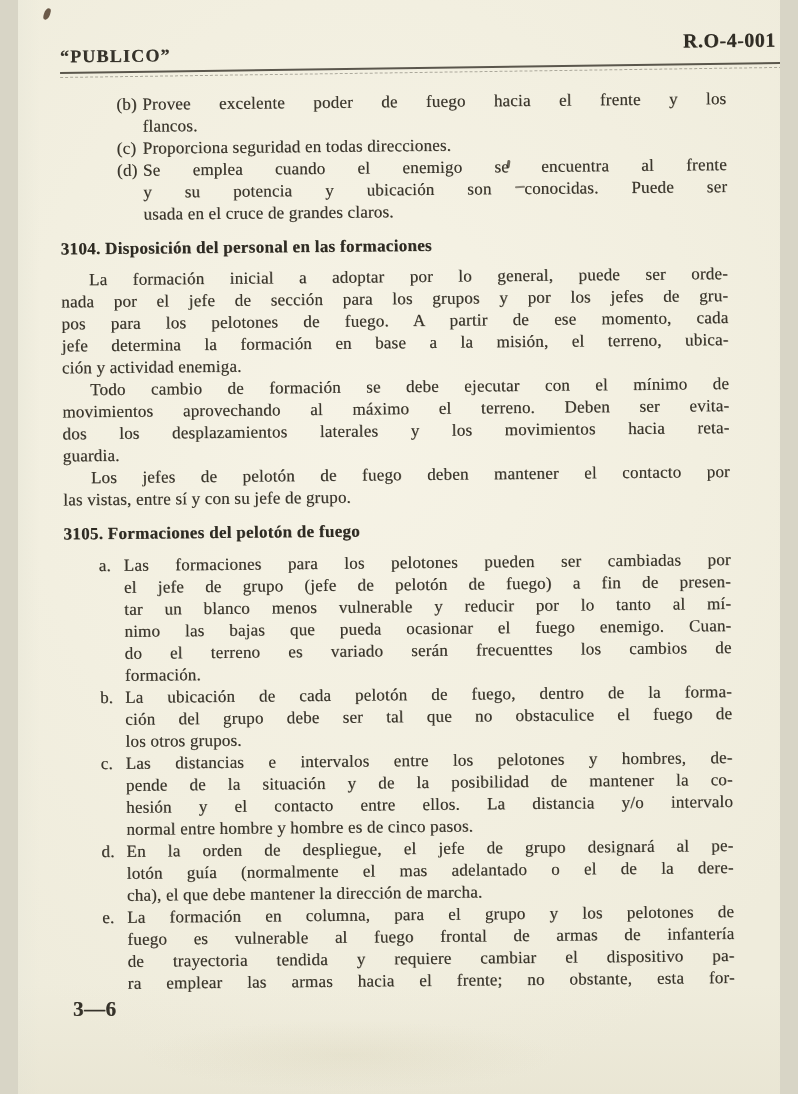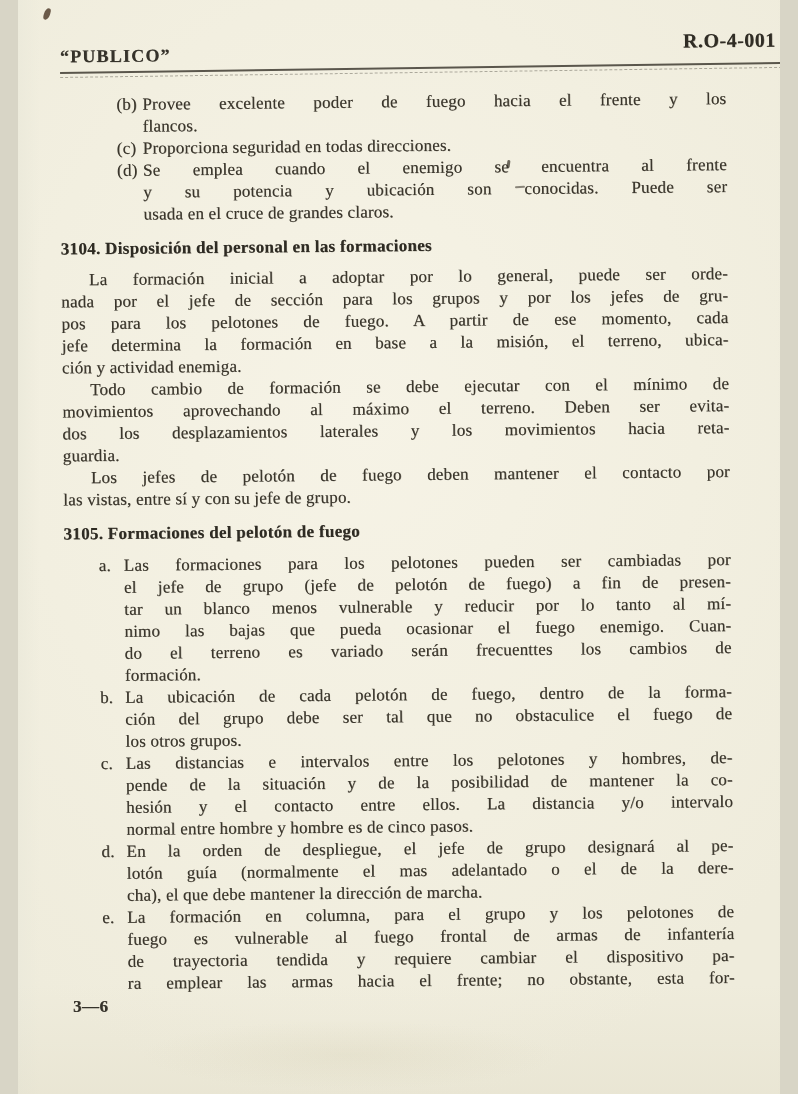--- a/index.html
+++ b/index.html
@@ -53,21 +53,21 @@
   .list .item { display:flex; align-items:flex-start; }
   .list .marker { flex:0 0 auto; }
   .list .lines { flex:1 1 auto; }
   .paren-list { margin-left:57px; }
   .paren-list .marker { width:26px; }
   .dot-list { margin-left:35px; }
   .dot-list .marker { width:25px; }
   .heading-3105 { margin:12px 0 10px 0; }
   .footer-page-number {
     position:absolute; left:55px; top:997px;
-    font-size:17px; font-weight:bold; letter-spacing:0.5px;
+    font-size:21px; font-weight:bold; letter-spacing:0.5px;
     color:#35322a;
     text-shadow:0.4px 0.2px 0.6px rgba(56,50,40,0.55);
   }
   
   .speck-top-left {
     position:absolute; left:26px; top:8px; width:6px; height:12px;
     background:#53402f; border-radius:60% 40% 55% 45%;
     transform:rotate(18deg);
     opacity:0.85;
   }

